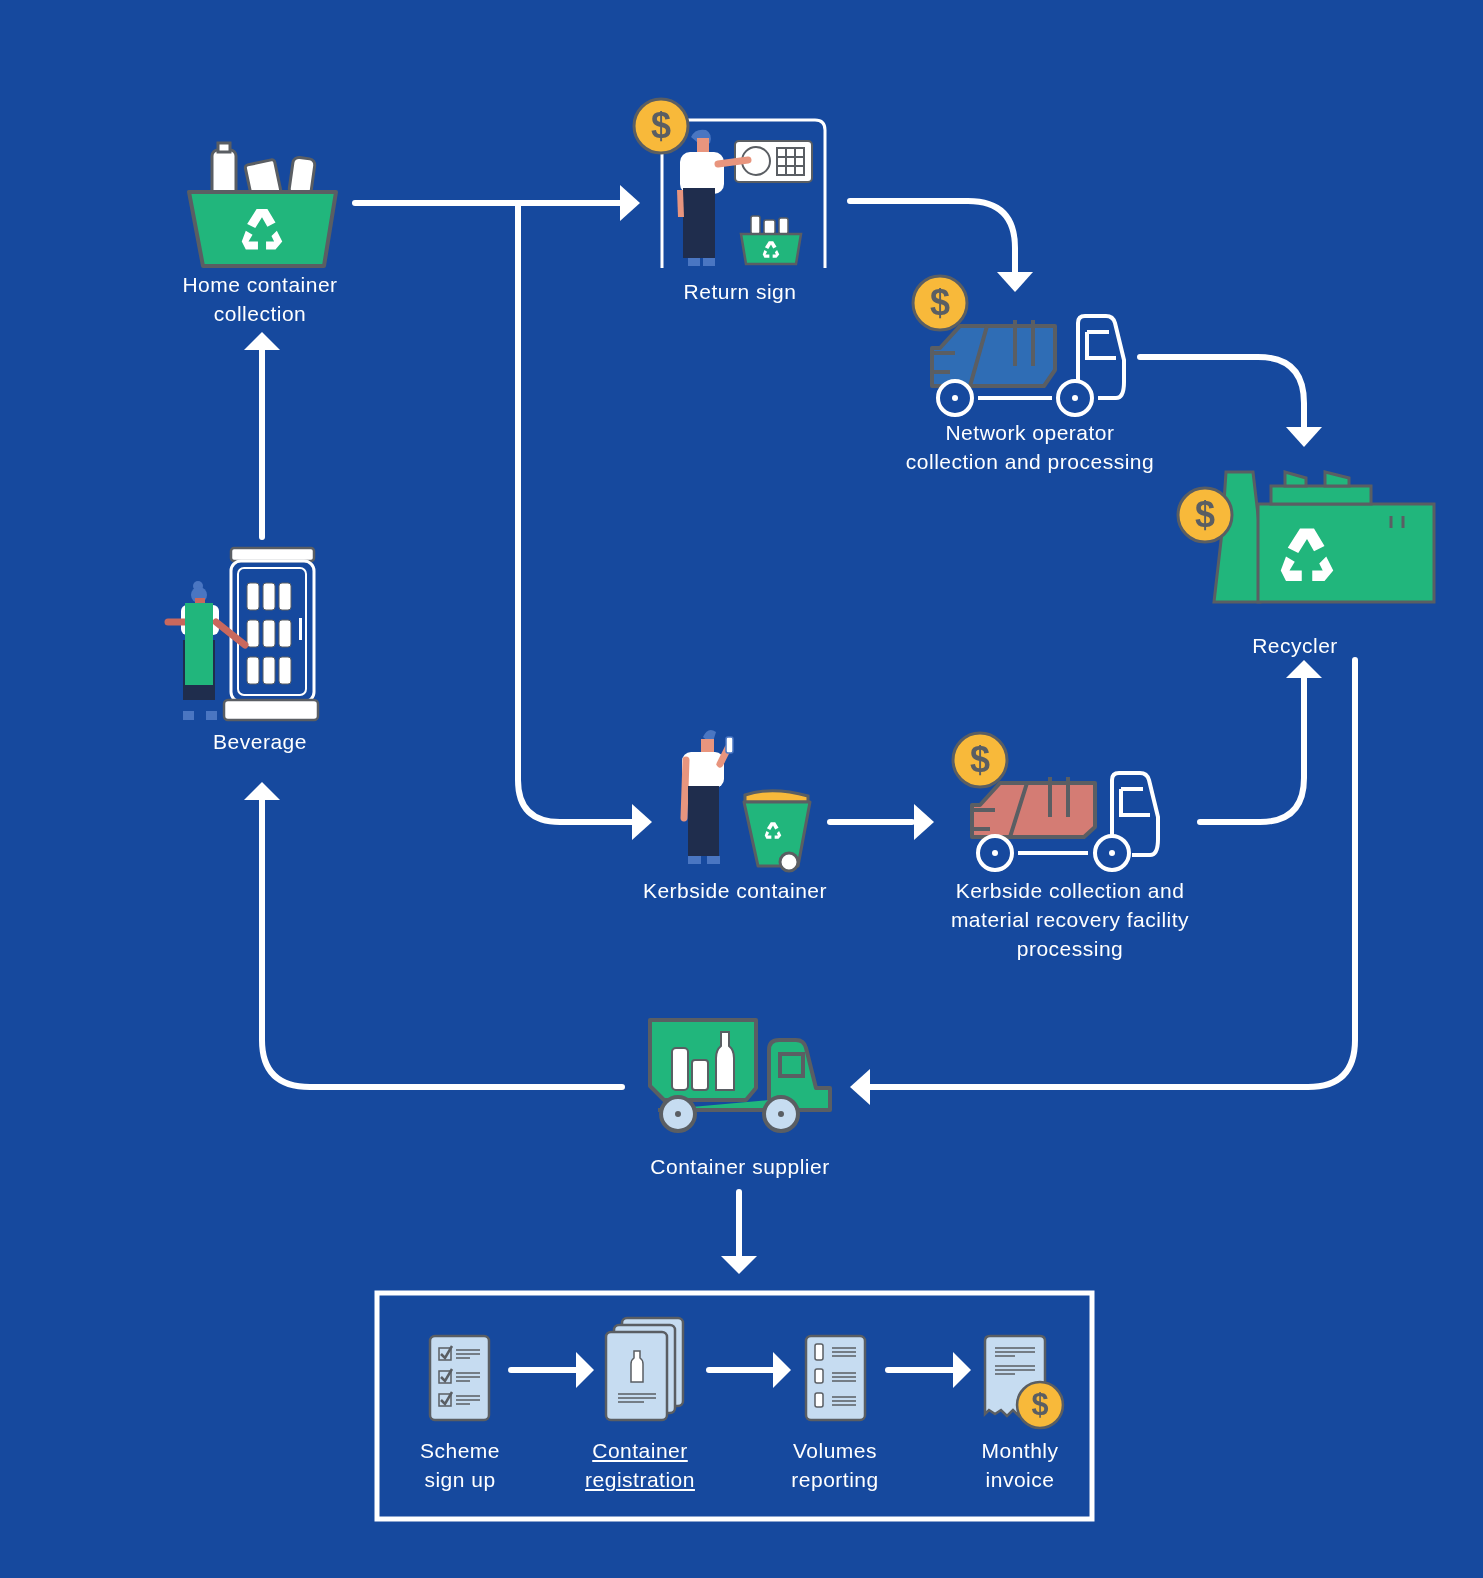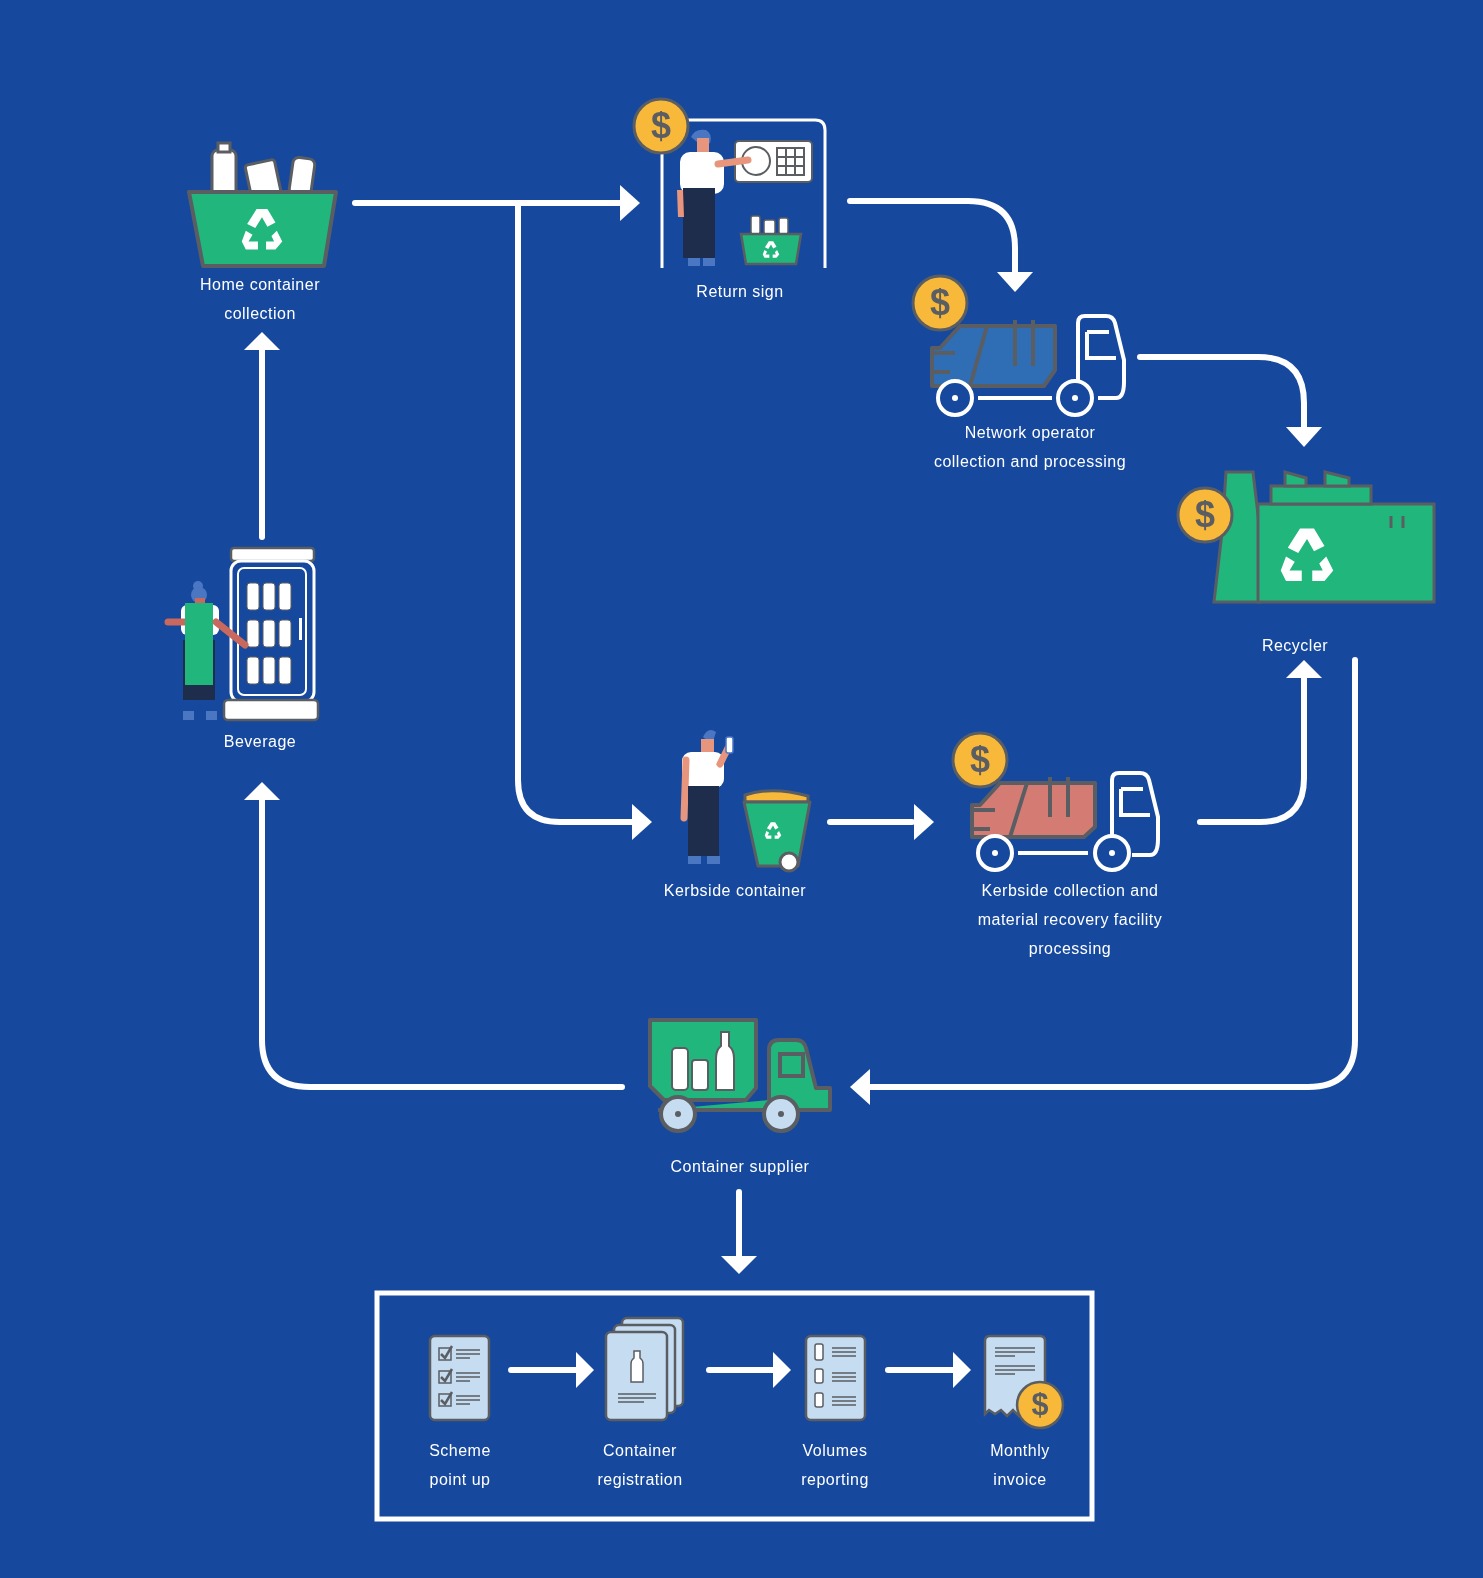--- a/index.html
+++ b/index.html
@@ -1,18 +1,18 @@
 <!DOCTYPE html>
 <html><head>
 <meta charset="utf-8">
 <style>
   html, body { margin: 0; padding: 0; }
   body { width: 1483px; height: 1578px; background: #16499e; position: relative; overflow: hidden; font-family: "Liberation Sans", sans-serif; }
   #flow { position: absolute; left: 0; top: 0; }
-  .lbl { position: absolute; color: #ffffff; font-size: 16px; line-height: 29px; text-align: center; white-space: pre-line; letter-spacing: 0.5px; }
+  .lbl { position: absolute; color: #ffffff; font-size: 21px; line-height: 29px; text-align: center; white-space: pre-line; letter-spacing: 0.5px; }
 </style>
 </head>
 <body>
 
 <svg id="flow" width="1483" height="1578" viewBox="0 0 1483 1578" xmlns="http://www.w3.org/2000/svg">
   <defs>
     <g id="coin">
       <circle r="27" fill="#f8b93a" stroke="#5a5e63" stroke-width="3"></circle>
       <text y="12" text-anchor="middle" font-family="Liberation Sans, sans-serif" font-size="36" font-weight="bold" fill="#5a5e63" class="coin-txt">$</text>
     </g>
@@ -227,19 +227,19 @@
 collection and processing</div>
 <div class="lbl" style="left:1215px; top:610px; width:160px;margin-top:21px;">Recycler</div>
 <div class="lbl" style="left:180px; top:727px; width:160px;">Beverage</div>
 <div class="lbl" style="left:610px; top:876px; width:250px;">Kerbside container</div>
 <div class="lbl" style="left:910px; top:876px; width:320px;">Kerbside collection and
 material recovery facility
 processing</div>
 <div class="lbl" style="left:610px; top:1152px; width:260px;">Container supplier</div>
 
 <div class="lbl" style="left:385px; top:1436px; width:150px;">Scheme
-point up</div>
-<div class="lbl" style="left:560px; top:1436px; width:160px;">Container
+sign up</div>
+<div class="lbl" style="left:560px; top:1436px; width:160px;text-decoration:underline;">Container
 registration</div>
 <div class="lbl" style="left:760px; top:1436px; width:150px;">Volumes
 reporting</div>
 <div class="lbl" style="left:945px; top:1436px; width:150px;">Monthly
 invoice</div>
 
 </body></html>

